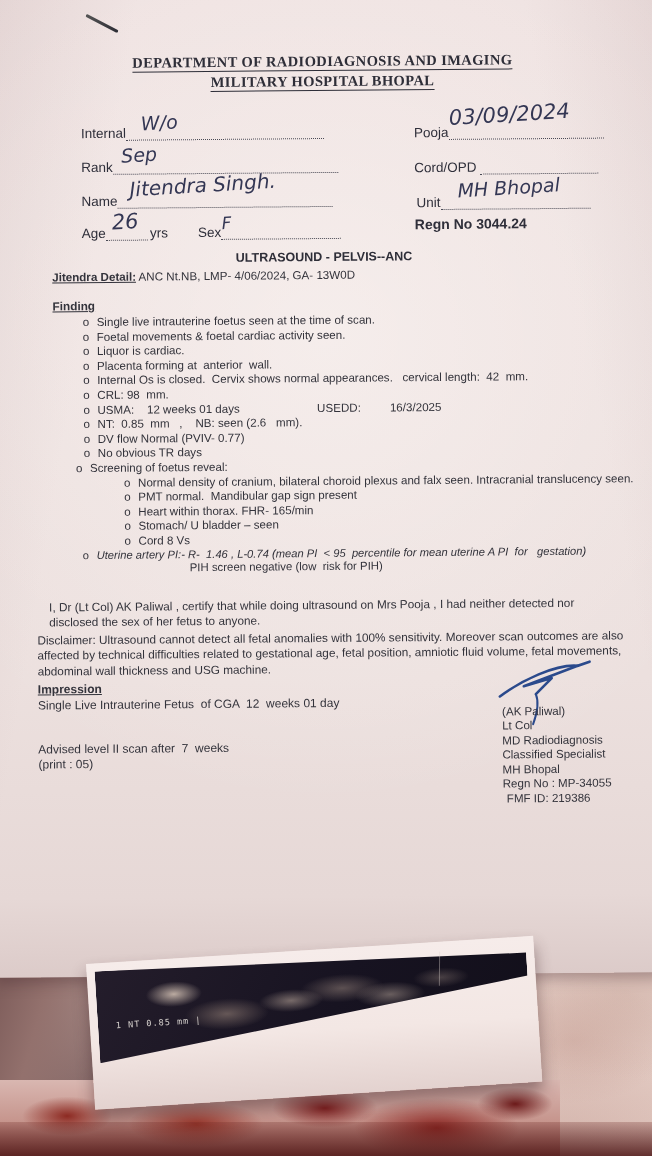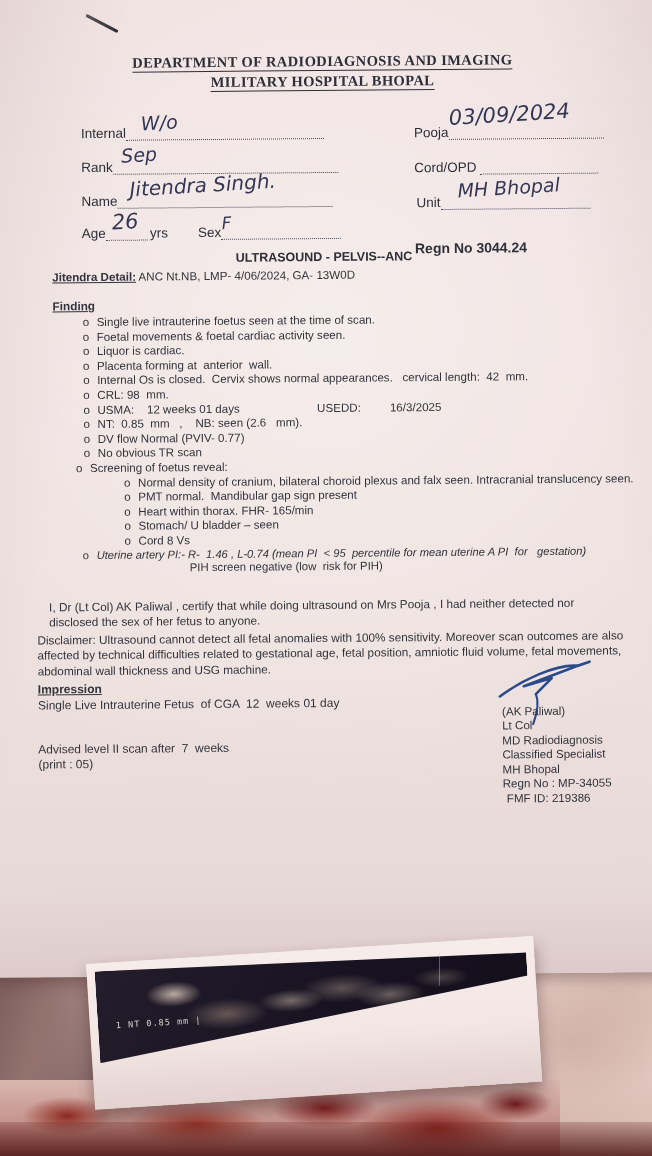--- a/index.html
+++ b/index.html
@@ -171,21 +171,21 @@
       <span>Cord/OPD</span>
       <span class="dots" style="width:118px;margin-left:4px;"></span>
     </div>
 
     <div class="frow" style="left:427px;top:90px;">
       <span>Unit</span>
       <span class="dots" style="width:150px;"></span>
     </div>
     <div class="hand" style="left:468px;top:72px;font-size:19px;">MH Bhopal</div>
 
-    <div class="regn" style="left:425px;top:135px;">Regn No 3044.24</div>
+    <div class="regn" style="left:425px;top:111px;">Regn No 3044.24</div>
   </div>
 
   <div class="scan-title">ULTRASOUND - PELVIS--ANC</div>
 
   <div class="clinical">
     <span class="lbl">Jitendra Detail:</span><span style="white-space:pre-wrap;"> ANC Nt.NB, LMP- 4/06/2024, GA- 13W0D</span>
   </div>
 
   <div class="finding-label">Finding</div>
 
@@ -221,21 +221,21 @@
     <div class="frow2">
         <span class="mark">o</span>
         <span class="txt">NT:  0.85  mm   ,    NB: seen (2.6   mm).</span>
       </div>
     <div class="frow2">
         <span class="mark">o</span>
         <span class="txt">DV flow Normal (PVIV- 0.77)</span>
       </div>
     <div class="frow2">
         <span class="mark">o</span>
-        <span class="txt">No obvious TR scan</span>
+        <span class="txt">No obvious TR days</span>
       </div>
     <div class="frow2" style="margin-left:-8px;">
         <span class="mark">o</span>
         <span class="txt">Screening of foetus reveal:</span>
       </div>
 
     <div class="frow2 sub">
         <span class="mark">o</span>
         <span class="txt">Normal density of cranium, bilateral choroid plexus and falx seen. Intracranial translucency seen.</span>
       </div>

